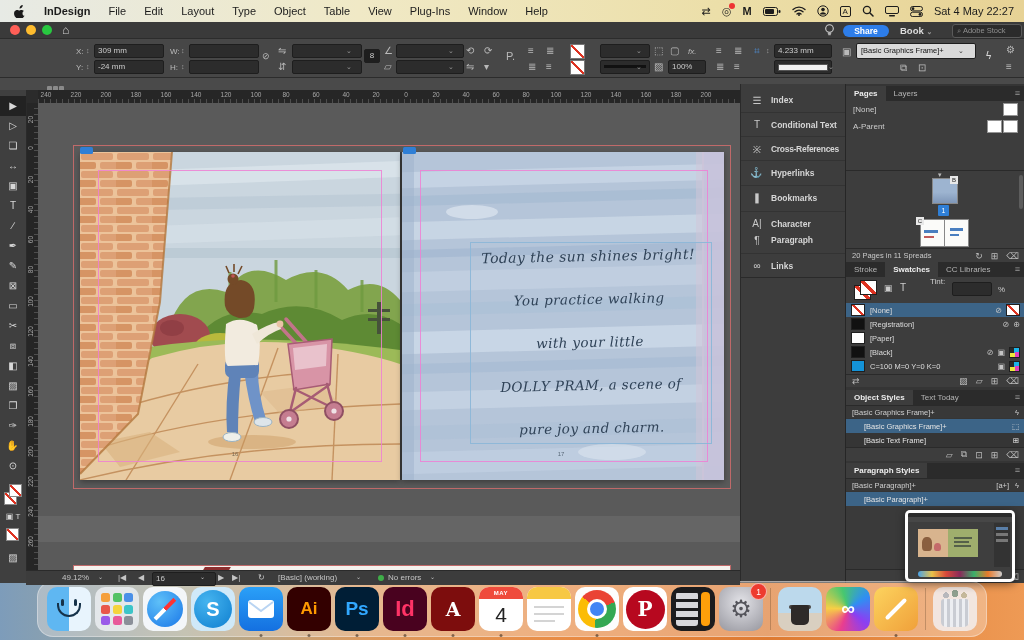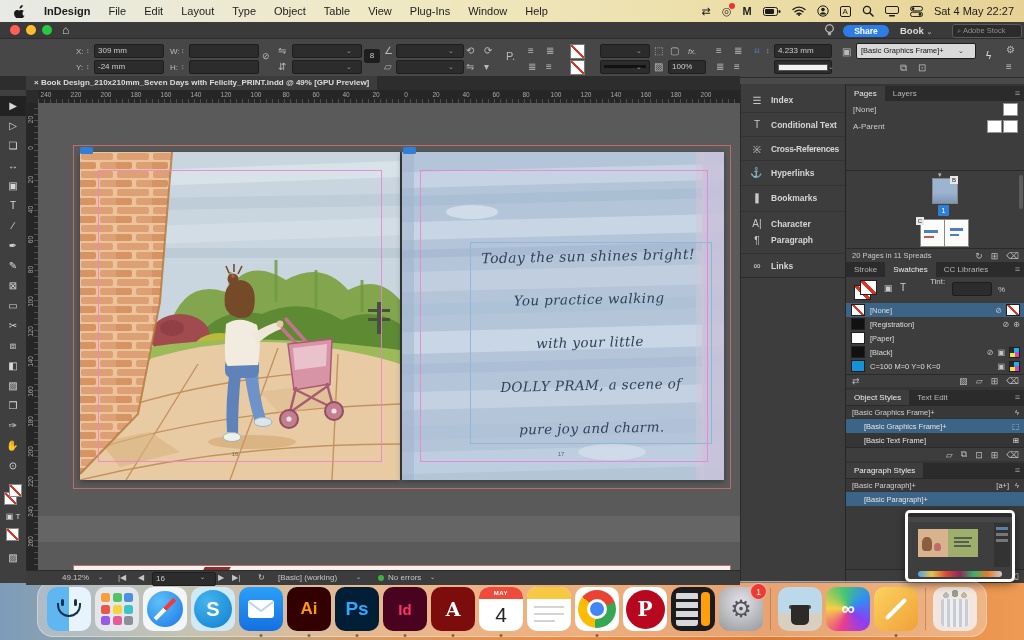--- a/index.html
+++ b/index.html
@@ -72,21 +72,21 @@
   .gdot{position:absolute;top:4px;width:6px;height:6px;border-radius:50%;background:#3fae49}
   
   #rail{left:740px;top:84px;width:105px;height:499px;background:#3d3d3d;border-left:1px solid #2a2a2a}
   .rrow{position:absolute;left:0;width:105px;height:24px;display:flex;align-items:center;gap:7px;padding-left:9px;box-sizing:border-box;border-top:1px solid #333}
   .rrow .ric{width:14px;text-align:center;color:#c9c9c9;font-size:10px}
   .rrow .rlb{color:#d6d6d6;font-size:8.5px;font-weight:bold;white-space:nowrap}
   
   #pd{left:845px;top:84px;width:179px;height:499px;background:#353535;border-left:1px solid #262626}
   .ptabs{position:absolute;left:0;width:179px;height:15px;background:#2b2b2b;display:flex;font-size:8px;color:#b5b5b5}
   .ptab{padding:0 8px;line-height:15px;white-space:nowrap}
-  .ptab.on{background:#3d3d3d;color:#ececec;font-weight:normal}
+  .ptab.on{background:#3d3d3d;color:#ececec;font-weight:bold}
   .pburger{margin-left:auto;color:#999;padding-right:5px;line-height:14px;font-size:9px}
   .pbody{position:absolute;left:0;width:179px;background:#3d3d3d}
   .prow{display:flex;align-items:center;height:17px;padding:0 7px;font-size:8px;color:#ccc}
   .prow .nm{flex:1}
   .pt{width:13px;height:11px;background:#fff;border:1px solid #949494;margin-left:1px}
   .pt.ghost{visibility:hidden}
   .sep{position:absolute;left:0;width:179px;height:1px;background:#2a2a2a}
   .pfoot{position:absolute;left:0;width:179px;height:14px;background:#3d3d3d;border-top:1px solid #2a2a2a;display:flex;align-items:center;font-size:7.5px;color:#c9c9c9;padding:0 6px;box-sizing:border-box}
   .pfi{margin-left:8px;color:#bdbdbd;font-size:9px}
   .srow{display:flex;align-items:center;height:14px;padding:0 5px;font-size:7.5px;color:#ddd;gap:5px}
@@ -116,21 +116,21 @@
   .ic-launch{background:rgba(235,238,242,.85);display:grid;grid-template-columns:repeat(3,9px);grid-template-rows:repeat(3,9px);gap:2.5px;place-content:center}
   .lp{border-radius:2.5px}
   .ic-safari{background:#f3f6f9;border-radius:10px}
   .ic-safari .glb{position:absolute;inset:4px;border-radius:50%;background:radial-gradient(circle at 35% 30%,#5ec0f8,#1a77e8)}
   .ic-safari .ndl{position:absolute;left:50%;top:50%;width:3.5px;height:28px;margin:-14px 0 0 -1.75px;background:linear-gradient(180deg,#f33 50%,#fff 50%);transform:rotate(45deg)}
   .ic-skype{background:#cfe9f9}
   .ic-skype .cir{position:absolute;inset:3px;border-radius:50%;background:radial-gradient(circle at 35% 30%,#45b4ef,#0f7fd0)}
   .ic-mail{background:linear-gradient(180deg,#2aa0f8,#1470e0)}
   .ic-ai{background:#300}.ic-ai .dglyph{color:#ff9a00;font-size:17px}
   .ic-ps{background:#001e36}.ic-ps .dglyph{color:#31a8ff;font-size:19px}
-  .ic-id{background:#49021f}.ic-id .dglyph{color:#ff3366;font-size:15px}
+  .ic-id{background:#49021f}.ic-id .dglyph{color:#ff3366;font-size:22px}
   .ic-pdf{background:#7d0d0d}.ic-pdf .dglyph{color:#fff;font-size:19px;font-family:"DejaVu Serif",serif}
   .ic-cal{background:#fff}
   .ic-cal .cm{position:absolute;top:0;left:0;right:0;height:12px;background:#ef4b3c;border-radius:10px 10px 0 0;color:#fff;font-size:6px;text-align:center;line-height:12px;font-weight:bold;letter-spacing:.5px}
   .ic-cal .cd{position:absolute;top:12px;left:0;right:0;bottom:0;display:flex;align-items:center;justify-content:center;font-size:21px;color:#222;font-weight:300}
   .ic-notes{background:#fff}
   .ic-notes .nt{position:absolute;top:0;left:0;right:0;height:12px;background:#f7c844;border-radius:10px 10px 0 0}
   .ic-notes .nl{position:absolute;left:7px;right:7px;height:2px;background:#d4d4d4}
   .ic-chrome{background:#fdfdfd}
   .ic-chrome .wheel{position:absolute;inset:3px;border-radius:50%;background:conic-gradient(from -50deg,#ea4335 0 33%,#34a853 0 66%,#fbbc05 0)}
   .ic-chrome .wc{position:absolute;left:50%;top:50%;width:20px;height:20px;margin:-10px 0 0 -10px;border-radius:50%;background:#fff}
@@ -322,23 +322,20 @@
     <span class="cic" style="left:842px;top:8px">▣</span>
     <span class="lightdd" style="left:856px;top:4px;width:110px">[Basic Graphics Frame]+</span>
     <span class="cv" style="left:958px;top:8px;color:#333">⌄</span>
     <span class="cic" style="left:900px;top:24px">⧉</span>
     <span class="cic" style="left:918px;top:24px">⊡</span>
     <span class="cic" style="left:986px;top:12px;color:#d8d8d8">ϟ</span>
     <span class="cic" style="left:1006px;top:6px">⚙</span>
     <span class="cic" style="left:1006px;top:23px">≡</span>
   </div>
 
-  <div id="tabbar" class="abs">
-    <div id="dtab" class="abs"><span>×</span> <span>Book Design_210x210mm_Seven Days with Felicity_PRINT.indd @ 49% [GPU Preview]</span></div>
-  </div>
   <div id="hr" class="abs">
       <span class="rlab" style="left: 11px;">240</span>
       <span class="rlab" style="left: 41px;">220</span>
       <span class="rlab" style="left: 71px;">200</span>
       <span class="rlab" style="left: 101px;">180</span>
       <span class="rlab" style="left: 131px;">160</span>
       <span class="rlab" style="left: 161px;">140</span>
       <span class="rlab" style="left: 191px;">120</span>
       <span class="rlab" style="left: 221px;">100</span>
       <span class="rlab" style="left: 251px;">80</span>
@@ -686,21 +683,21 @@
     <div class="pfoot" style="top:290px;height:13px">
       <span class="pfi" style="margin-left:0">⇄</span>
       <span class="pfi" style="margin-left:auto">▨</span>
       <span class="pfi">▱</span>
       <span class="pfi">⊞</span>
       <span class="pfi">⌫</span>
     </div>
 
     <div class="ptabs" style="top:306px">
       <span class="ptab on">Object Styles</span>
-      <span class="ptab">Text Edit</span>
+      <span class="ptab">Text Today</span>
       <span class="pburger">≡</span>
     </div>
     <div class="hdr" style="top:321px">
         <span>[Basic Graphics Frame]+</span>
         <span style="margin-left:auto">ϟ</span>
       </div>
     <div class="strow sel" style="top:335px">
         <span style="padding-left:12px">[Basic Graphics Frame]+</span>
         <span style="margin-left:auto">⬚</span>
       </div>

